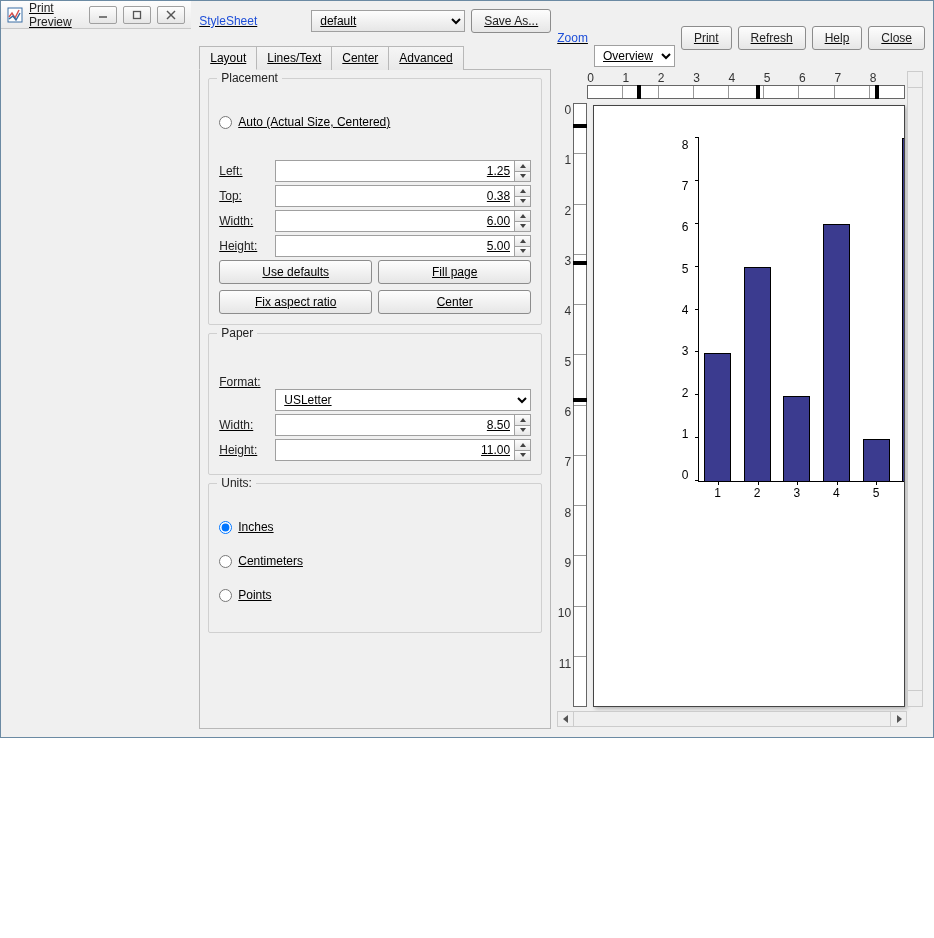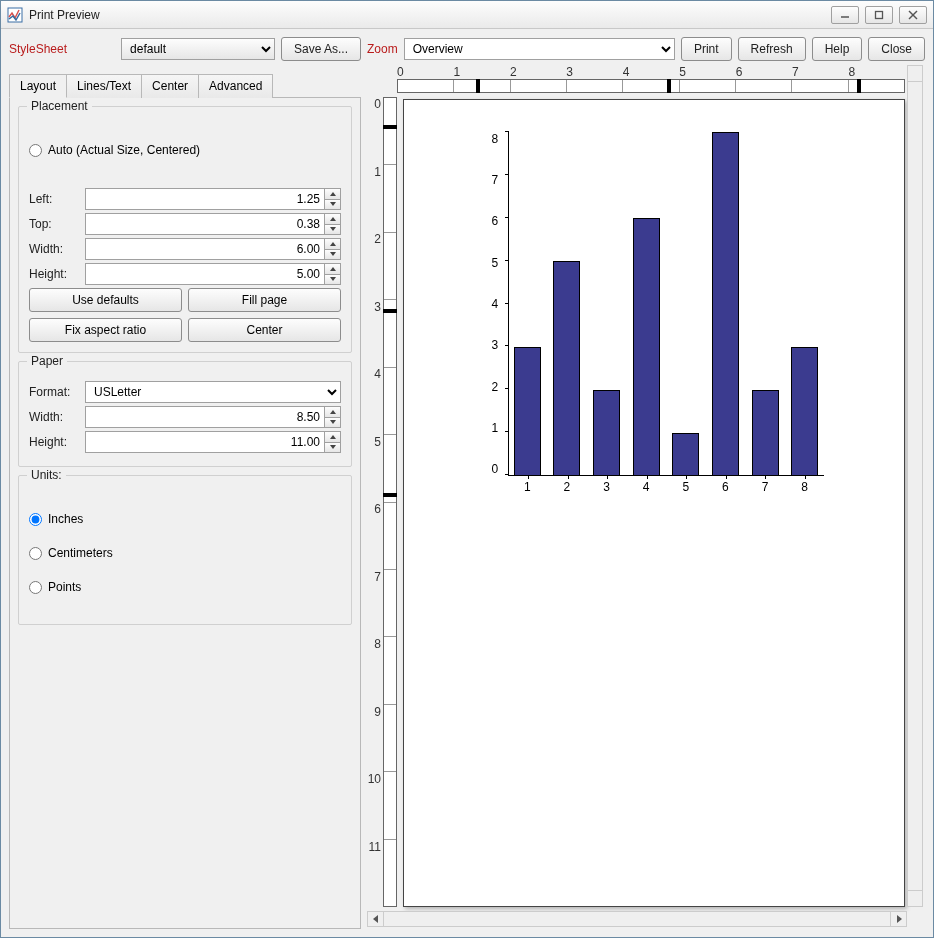--- a/index.html
+++ b/index.html
@@ -1,32 +1,32 @@
 <!DOCTYPE html>
 <html><head>
 <meta charset="utf-8">
 <style>
   * { box-sizing: border-box; font-family: "Segoe UI", Tahoma, sans-serif; font-size: 12px; }
   body { margin:0; padding:0; background:#fff; }
-  .window { width:934px; height:938px; border:1px solid #6b8aa3; background:#f0f0f0; display:flex; flex-direction:column; }
+  .window { width:934px; height:738px; border:1px solid #6b8aa3; background:#f0f0f0; display:flex; flex-direction:row;text-decoration:underline; }
   .titlebar { height:28px; background:linear-gradient(#fdfdfd,#eaeaea); border-bottom:1px solid #c8c8c8; display:flex; align-items:center; padding:0 6px; }
   .titlebar .app-icon { width:16px; height:16px; margin-right:6px; display:inline-block; }
   .titlebar .title { flex:1; color:#222; }
   .winbtns { display:flex; gap:6px; }
   .winbtn { width:28px; height:18px; border:1px solid #a0a0a0; border-radius:2px; background:linear-gradient(#fdfdfd,#e6e6e6); display:flex; align-items:center; justify-content:center; color:#555; cursor:pointer;}
   .winbtn svg { display:block; }
   .client { flex:1; padding:8px; display:flex; gap:6px; position:relative; }
 
   .left-col { width:352px; display:flex; flex-direction:column; }
   .right-col { flex:1; display:flex; flex-direction:column; position:relative; }
 
   .row { display:flex; align-items:center; gap:6px; margin-bottom:6px; }
-  .lbl { color:#b91c1c; }
+  .lbl { color:#1d4ed8; }
   select.combo { height:22px; border:1px solid #a0a0a0; background:linear-gradient(#fdfdfd,#e6e6e6); padding:0 4px;margin-left:48px; }
-  select.flat  { height:22px; border:1px solid #a0a0a0; background:#fff; padding:0 4px; }
+  select.flat  { height:22px; border:1px solid #a0a0a0; background:#fff; padding:0 4px;margin-top:36px; }
   .btn { height:24px; border:1px solid #8c8c8c; border-radius:3px; background:linear-gradient(#fdfdfd,#e6e6e6); padding:0 12px; cursor:pointer; color:#222; }
 
   .tabs { display:flex; margin-top:6px; }
   .tab { padding:4px 10px; border:1px solid #b8b8b8; border-bottom:none; background:linear-gradient(#f5f5f5,#e9e9e9); margin-right:-1px; position:relative; top:1px; cursor:pointer;}
   .tab.active { background:#f0f0f0; border-bottom:1px solid #f0f0f0; z-index:2; }
   .tabpage { border:1px solid #b8b8b8; background:#f0f0f0; flex:1; padding:8px; display:flex; flex-direction:column; gap:8px; }
 
   .group { border:1px solid #d0d0d0; border-radius:2px; padding:10px; position:relative; background:#f0f0f0; }
   .group > legend, .group-title { position:absolute; top:-8px; left:8px; background:#f0f0f0; padding:0 4px; color:#222;text-align:right; }
   .radio-row, .chk-row { display:flex; align-items:center; gap:6px; margin:20px 0; }

